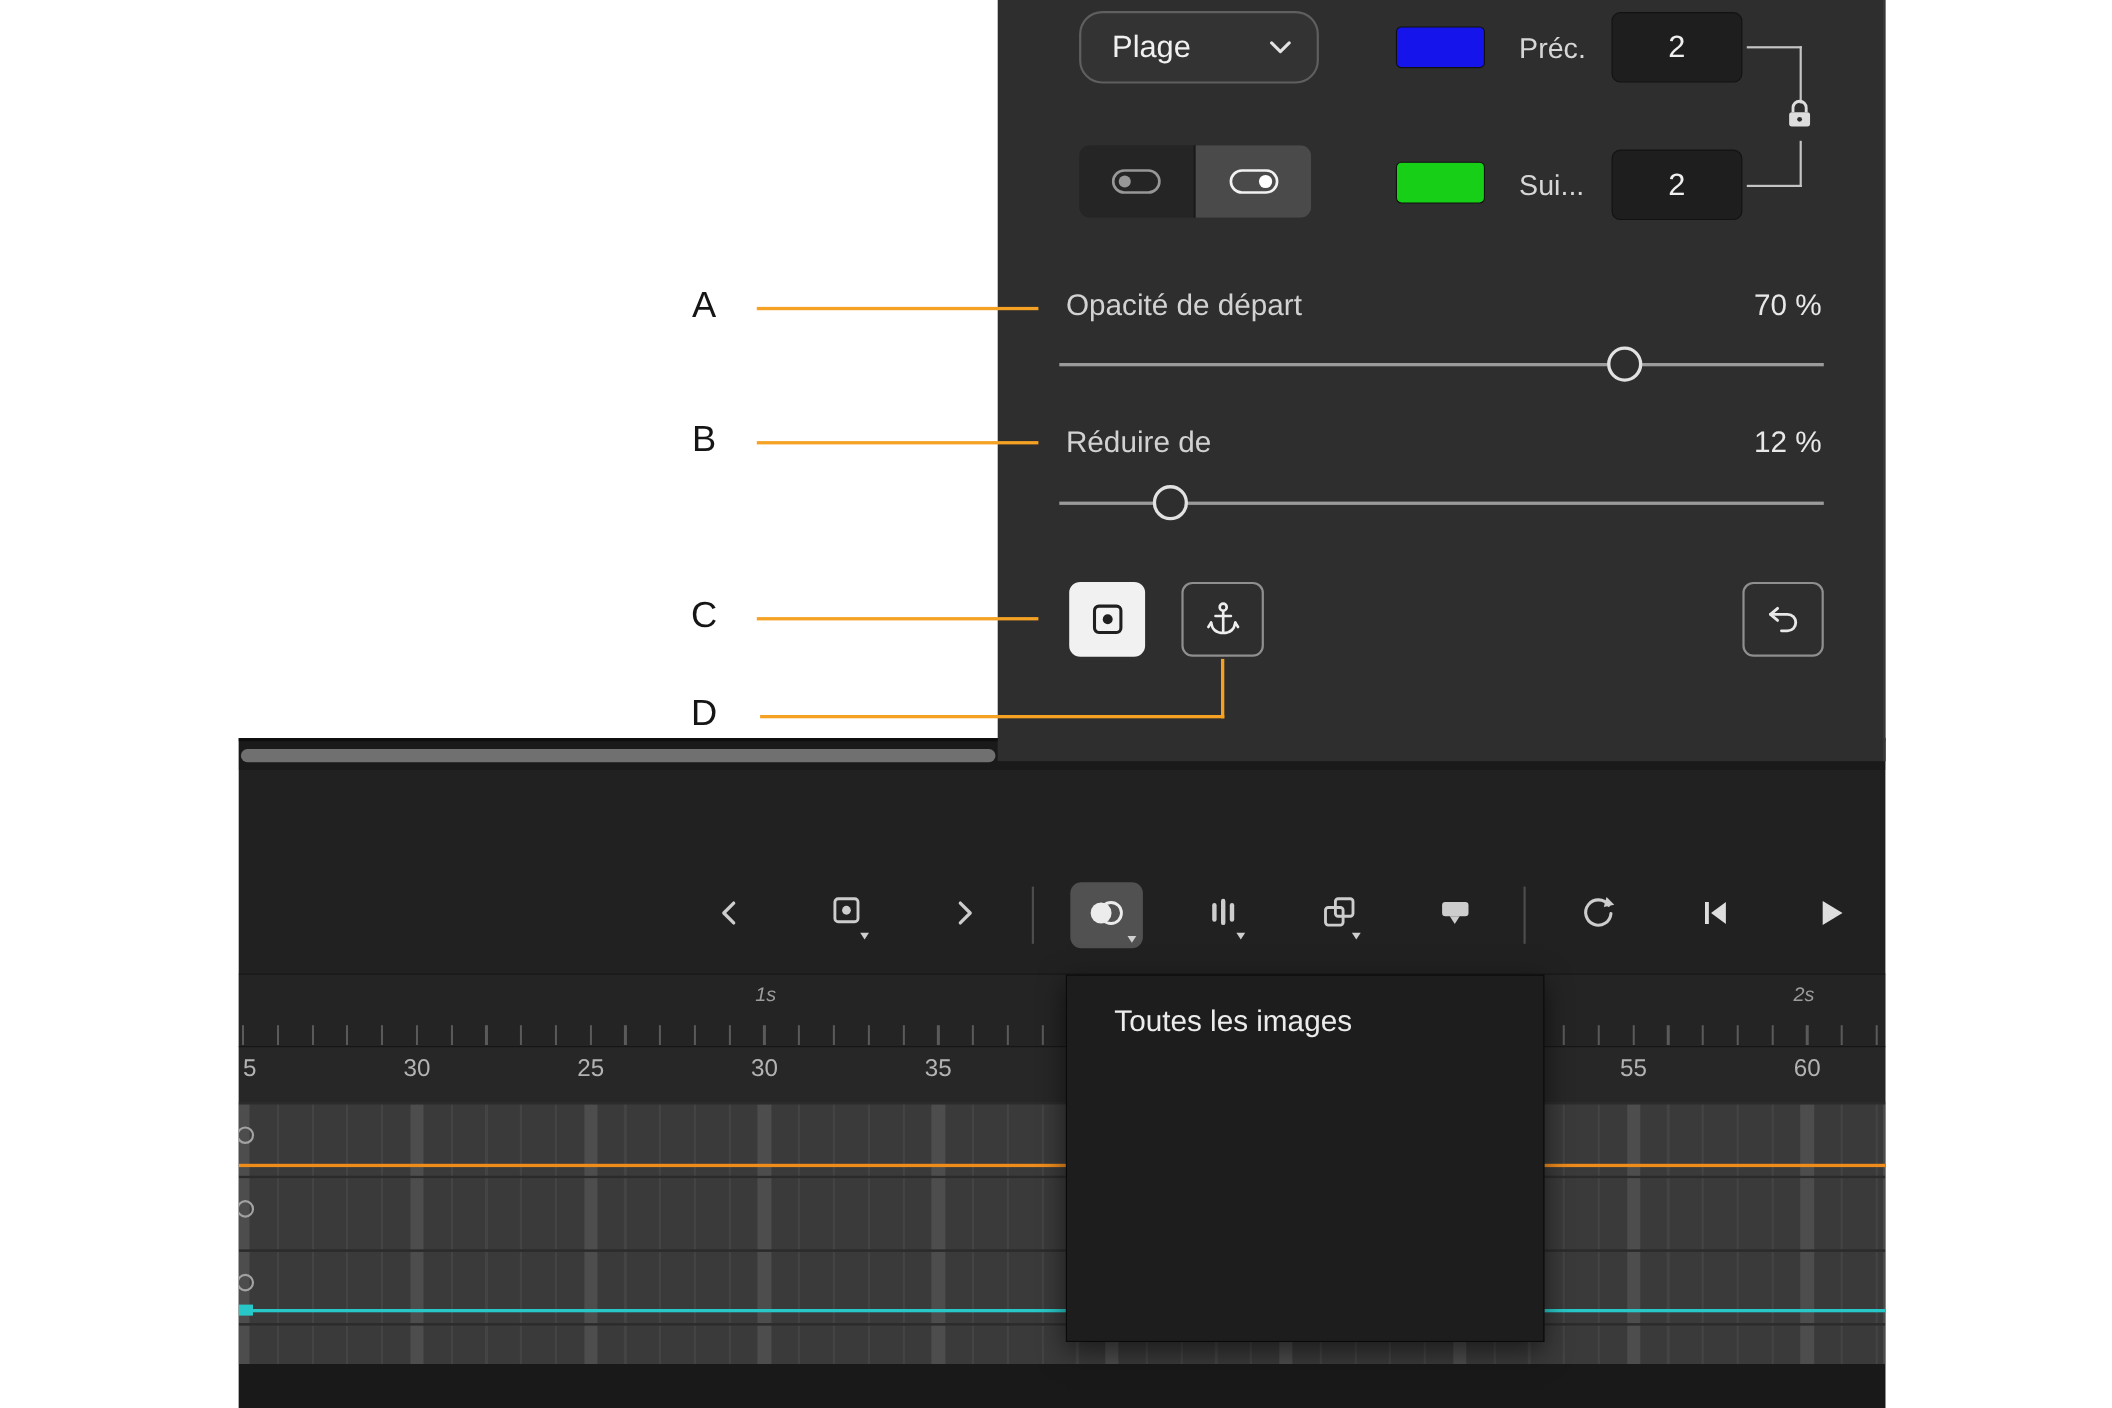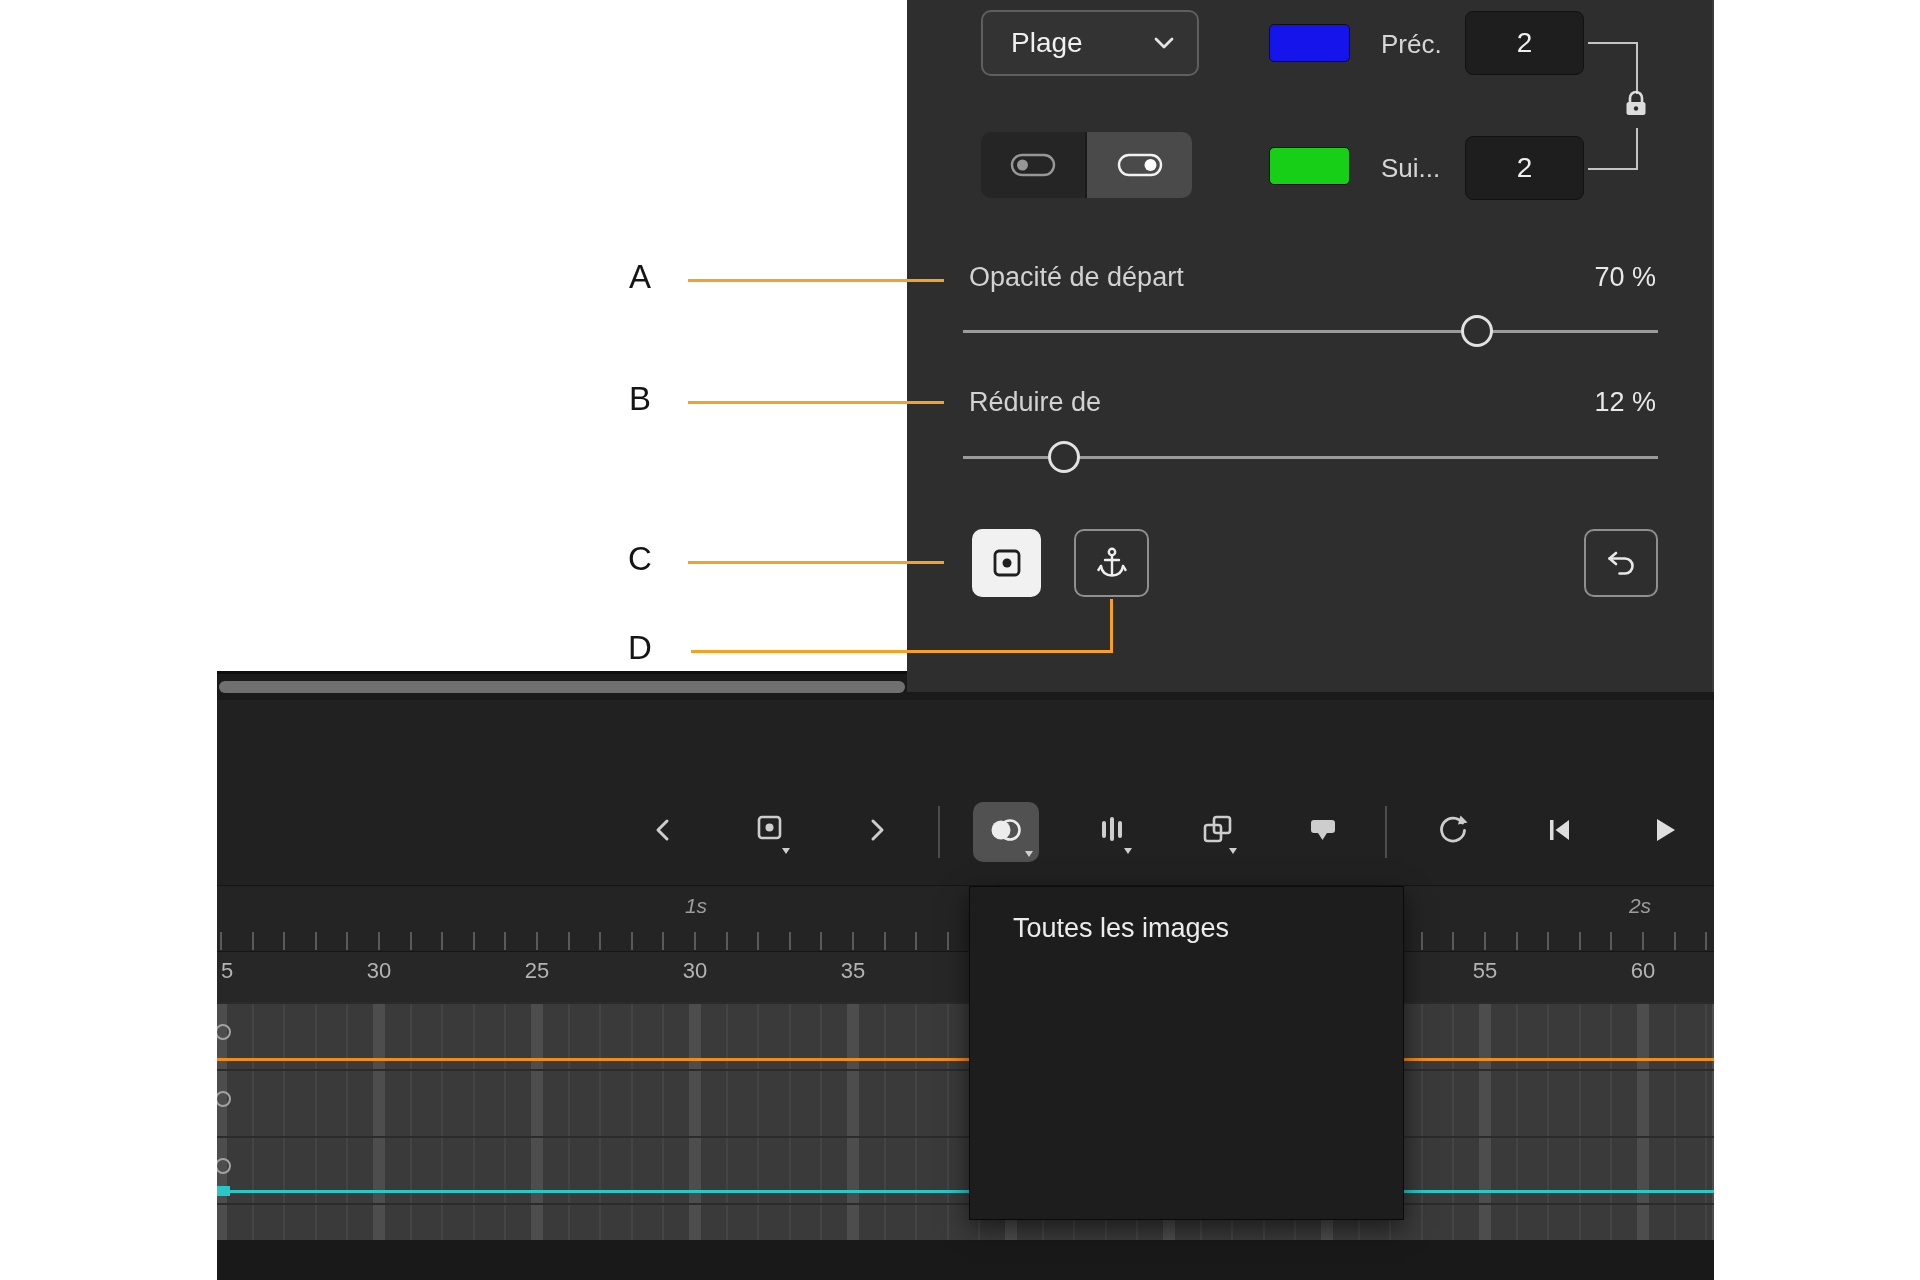--- a/index.html
+++ b/index.html
@@ -15,21 +15,21 @@
   .tl-icon{position:absolute;top:136px;width:44px;height:44px;display:flex;align-items:center;justify-content:center;}
   .tl-iconbtn{position:absolute;left:756px;top:128px;width:66px;height:60px;background:#515151;border-radius:10px;
               display:flex;align-items:center;justify-content:center;}
   .dd-tri{position:absolute;right:2px;bottom:0px;width:0;height:0;border-left:4px solid transparent;
           border-right:4px solid transparent;border-top:6px solid #cfcfcf;}
   .tl-iconbtn .dd-tri{right:6px;bottom:5px;}
 
   .ruler-band{position:absolute;left:0;top:211px;width:100%;height:66px;background:#242424;border-top:1px solid #161616;}
   .ruler-ticks{position:absolute;left:0;bottom:2px;width:100%;height:18px;
      background:repeating-linear-gradient(90deg,#5a5a5a 0 2px,transparent 2px 31.6px);background-position:3px 0;}
-  .sec{position:absolute;top:220px;width:44px;text-align:center;font-style:italic;font-size:21px;color:#9c9c9c;}
+  .sec{position:absolute;top:220px;width:44px;text-align:center;font-style:italic;font-size:18px;color:#9c9c9c;}
   .numbers-band{position:absolute;left:0;top:277px;width:100%;height:51px;background:#272727;border-top:1px solid #161616;}
   .fnum{position:absolute;top:284px;width:44px;text-align:center;font-size:22px;color:#b3b3b3;}
 
   .grid{position:absolute;left:0;width:100%;height:67px;box-sizing:border-box;border-top:2px solid #2b2b2b;
      background:
        repeating-linear-gradient(90deg,#4d4d4d 0 12px,transparent 12px 158px) -2px 0,
        repeating-linear-gradient(90deg,rgba(255,255,255,0.05) 0 2px,transparent 2px 31.6px) 3px 0,
        #3a3a3a;}
   .line-orange{position:absolute;left:0;top:384px;width:100%;height:3px;background:#EF8C1C;}
   .line-teal{position:absolute;left:0;top:516px;width:100%;height:3px;background:#28C8C8;}
@@ -44,21 +44,21 @@
   .menu-item{position:relative;height:83px;flex:0 0 83px;display:flex;align-items:center;
              padding-left:43px;padding-right:22px;font-size:27px;color:#ececec;box-sizing:border-box;}
   .menu-check{margin-left:auto;color:#2F7FE8;font-size:30px;}
   .menu-highlight{position:absolute;left:13px;top:13px;width:366px;height:56px;border:3px solid #F5A124;
                   border-radius:8px;box-sizing:border-box;}
 
   
   .panel{position:absolute;left:907px;top:0;width:807px;height:692px;background:#2e2e2e;z-index:4;
          border-right:2px solid #3a3a3a;box-sizing:border-box;}
   .range-dd{position:absolute;left:74px;top:10px;width:218px;height:66px;background:#333333;border:2px solid #5f5f5f;
-            border-radius:10px;box-sizing:border-box;display:flex;align-items:center;padding:0 22px 0 28px;}
+            border-radius:21px;box-sizing:border-box;display:flex;align-items:center;padding:0 22px 0 28px;}
   .range-dd span{font-size:28px;color:#f0f0f0;}
   .range-dd svg{margin-left:auto;}
   .swatch{position:absolute;width:81px;height:38px;border-radius:5px;border:1px solid #101010;box-sizing:border-box;}
   .swatch.blue{left:362px;top:24px;background:#1414EB;}
   .swatch.green{left:362px;top:147px;background:#17CF17;}
   .plabel{position:absolute;font-size:26px;color:#d6d6d6;}
   .numin{position:absolute;width:119px;height:64px;background:#1e1e1e;border:1px solid #121212;border-radius:8px;
          color:#efefef;font-size:28px;text-align:center;font-family:"Liberation Sans","DejaVu Sans",sans-serif;box-sizing:border-box;}
   .bracket-top{position:absolute;left:681px;top:42px;width:48px;height:50px;border-top:2px solid #c4c4c4;border-right:2px solid #c4c4c4;}
   .bracket-bottom{position:absolute;left:681px;top:128px;width:48px;height:40px;border-bottom:2px solid #c4c4c4;border-right:2px solid #c4c4c4;}

